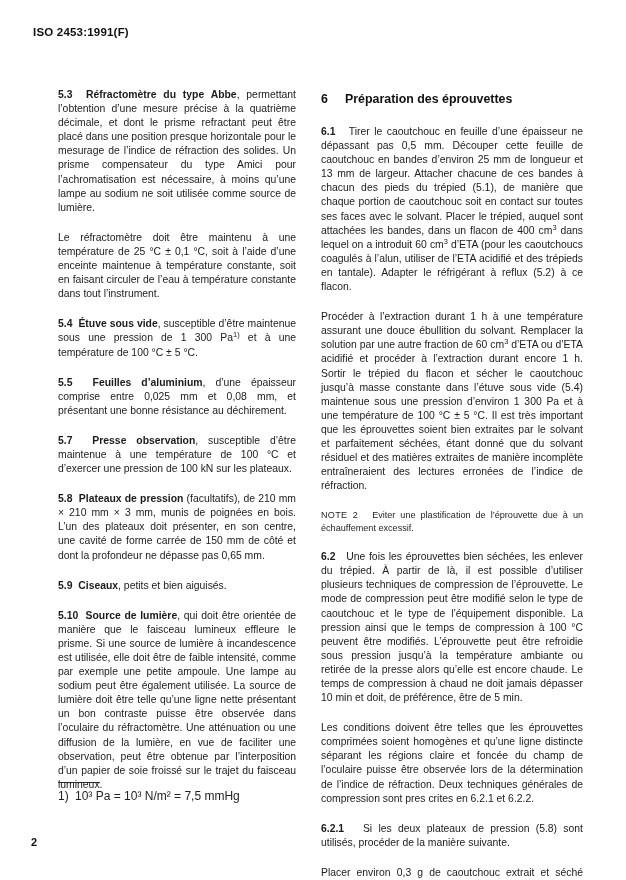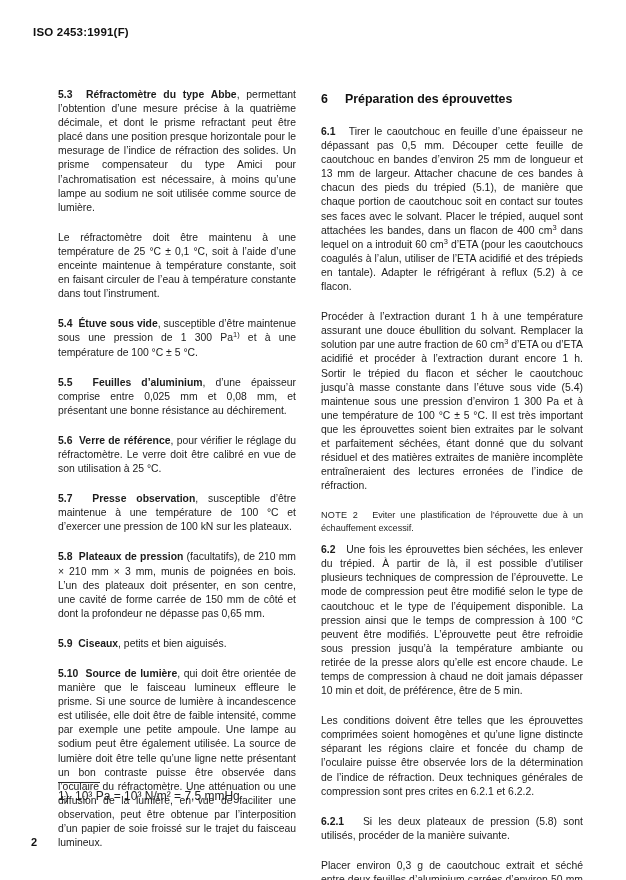--- a/index.html
+++ b/index.html
@@ -80,21 +80,21 @@
     font-weight: bold;
     line-height: 15px;
     color: #111;
   }
   h2.section-head .sec-no {
     display: inline-block;
     min-width: 24px;
   }
 
   p.note {
-    margin: 0 0 9px 0;
+    margin: 0 0 16px 0;
     font-size: 9.1px;
     line-height: 12.4px;
     text-align: justify;
     color: #1f1f1f;
   }
   p.note .note-label {
     letter-spacing: 0.3px;
   }
   p.note .note-gap {
     display: inline-block;
@@ -159,23 +159,20 @@
       </p>
 
       <p class="body">
         <span class="clause-num">5.4</span>&nbsp;&nbsp;<span class="term">Étuve sous vide</span><span>, susceptible d’être maintenue sous une pression de 1 300 Pa</span><sup>1)</sup><span> et à une température de 100 °C ± 5 °C.</span>
       </p>
 
       <p class="body">
         <span class="clause-num">5.5</span>&nbsp;&nbsp;<span class="term">Feuilles d’aluminium</span><span>, d’une épaisseur comprise entre 0,025 mm et 0,08 mm, et présentant une bonne résistance au déchirement.</span>
       </p>
 
-      <p class="body">
-        <span class="clause-num">5.6</span>&nbsp;&nbsp;<span class="term">Verre de référence</span><span>, pour vérifier le réglage du réfractomètre. Le verre doit être calibré en vue de son utilisation à 25 °C.</span>
-      </p>
 
       <p class="body">
         <span class="clause-num">5.7</span>&nbsp;&nbsp;<span class="term">Presse observation</span><span>, susceptible d’être maintenue à une température de 100 °C et d’exercer une pression de 100 kN sur les plateaux.</span>
       </p>
 
       <p class="body">
         <span class="clause-num">5.8</span>&nbsp;&nbsp;<span class="term">Plateaux de pression</span><span> (facultatifs), de 210 mm × 210 mm × 3 mm, munis de poignées en bois. L’un des plateaux doit présenter, en son centre, une cavité de forme carrée de 150 mm de côté et dont la profondeur ne dépasse pas 0,65 mm.</span>
       </p>
 
       <p class="body">

